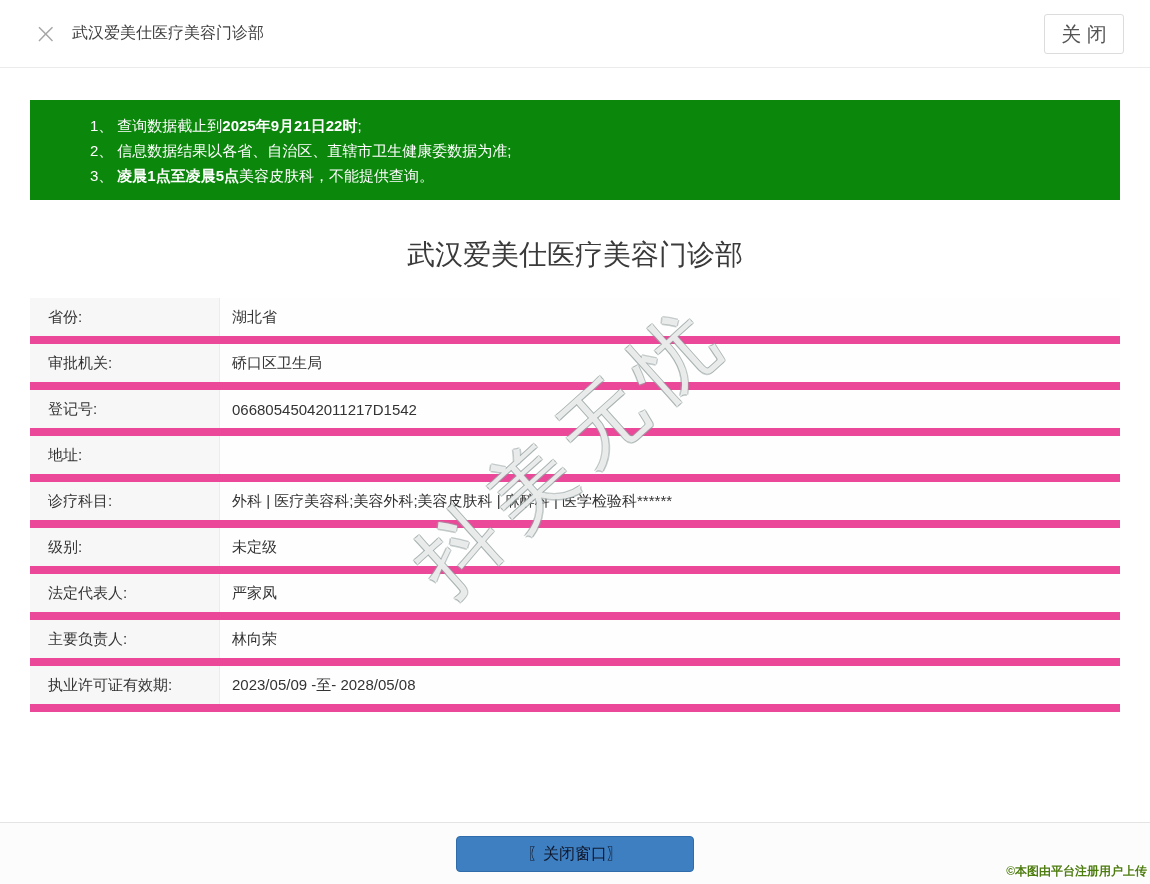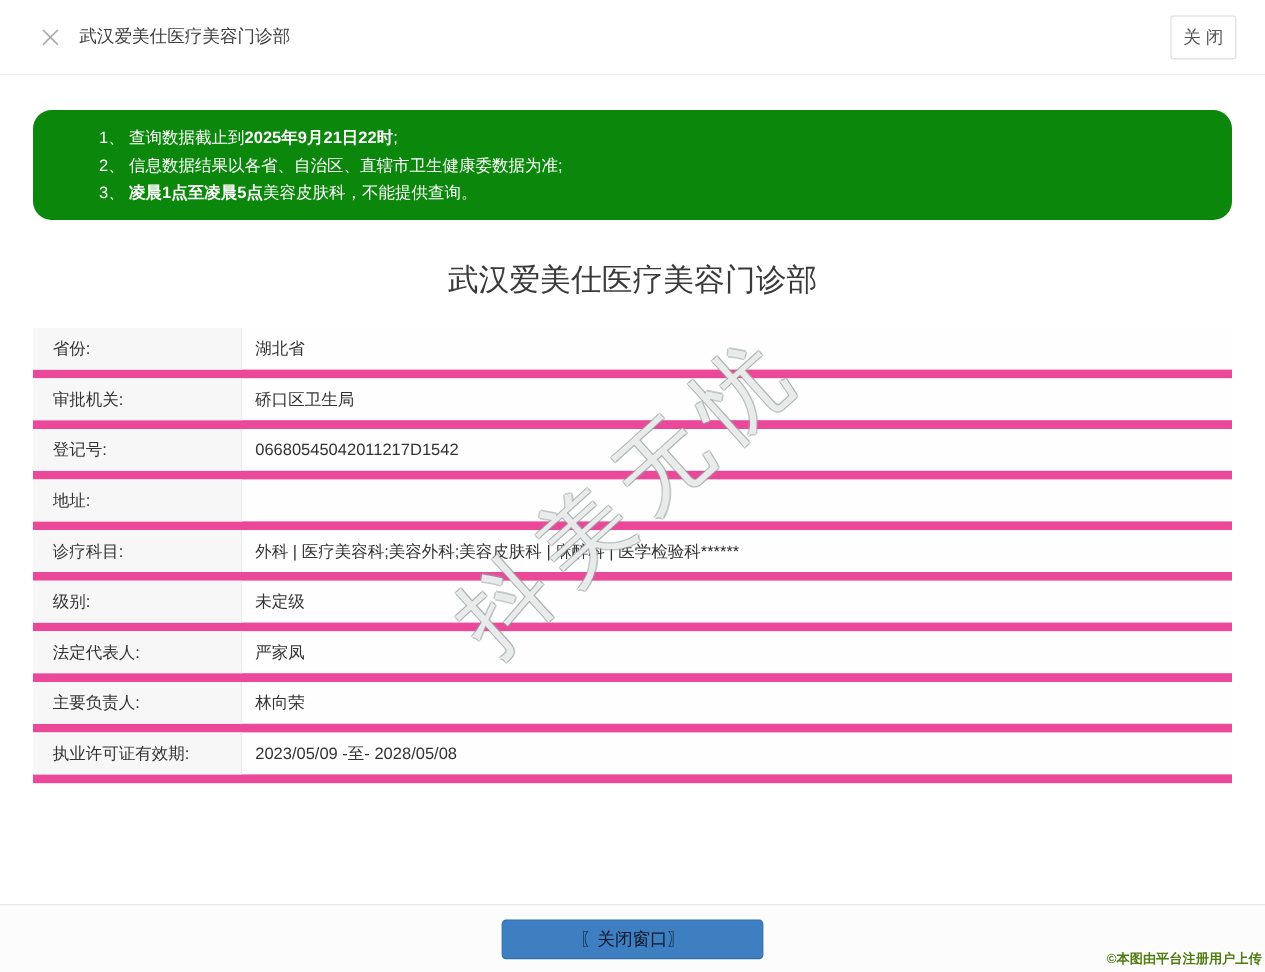--- a/index.html
+++ b/index.html
@@ -14,29 +14,29 @@
     height:68px; background:#fff; border-bottom:1px solid #ebebeb;
     display:flex; align-items:center; position:relative;
   }
   .close-x {
     position:absolute; left:34px; top:50%; transform:translateY(-50%);
     font-size:28px; line-height:1; color:#a6a6a6; font-weight:300; cursor:pointer;
     font-family:"DejaVu Sans", sans-serif;
   }
   .topbar-title { margin-left:72px; font-size:16px; color:#3f3f3f; }
   .close-btn {
-    position:absolute; right:26px; top:14px; width:60px; height:40px;
+    position:absolute; right:26px; top:14px; width:80px; height:40px;
     background:#fff; border:1px solid #dcdcdc; border-radius:3px;
-    font-size:16px; color:#555; cursor:pointer;
+    font-size:20px; color:#555; cursor:pointer;
     font-family:inherit;
   }
 
   
   .notice {
-    margin:32px 30px 0; background:#0b870b; border-radius:17px;
+    margin:32px 30px 0; background:#0b870b; border-radius:0;
     color:#fff; font-size:15px; padding:13px 20px 12px 60px;
   }
   .notice-line { line-height:25px; }
   .notice-line b { font-weight:bold; }
   .notice-num { margin-right:4px; }
 
   
   .clinic-title {
     text-align:center; font-size:28px; font-weight:500; color:#3a3a3a;
     margin:36px 0 24px;

